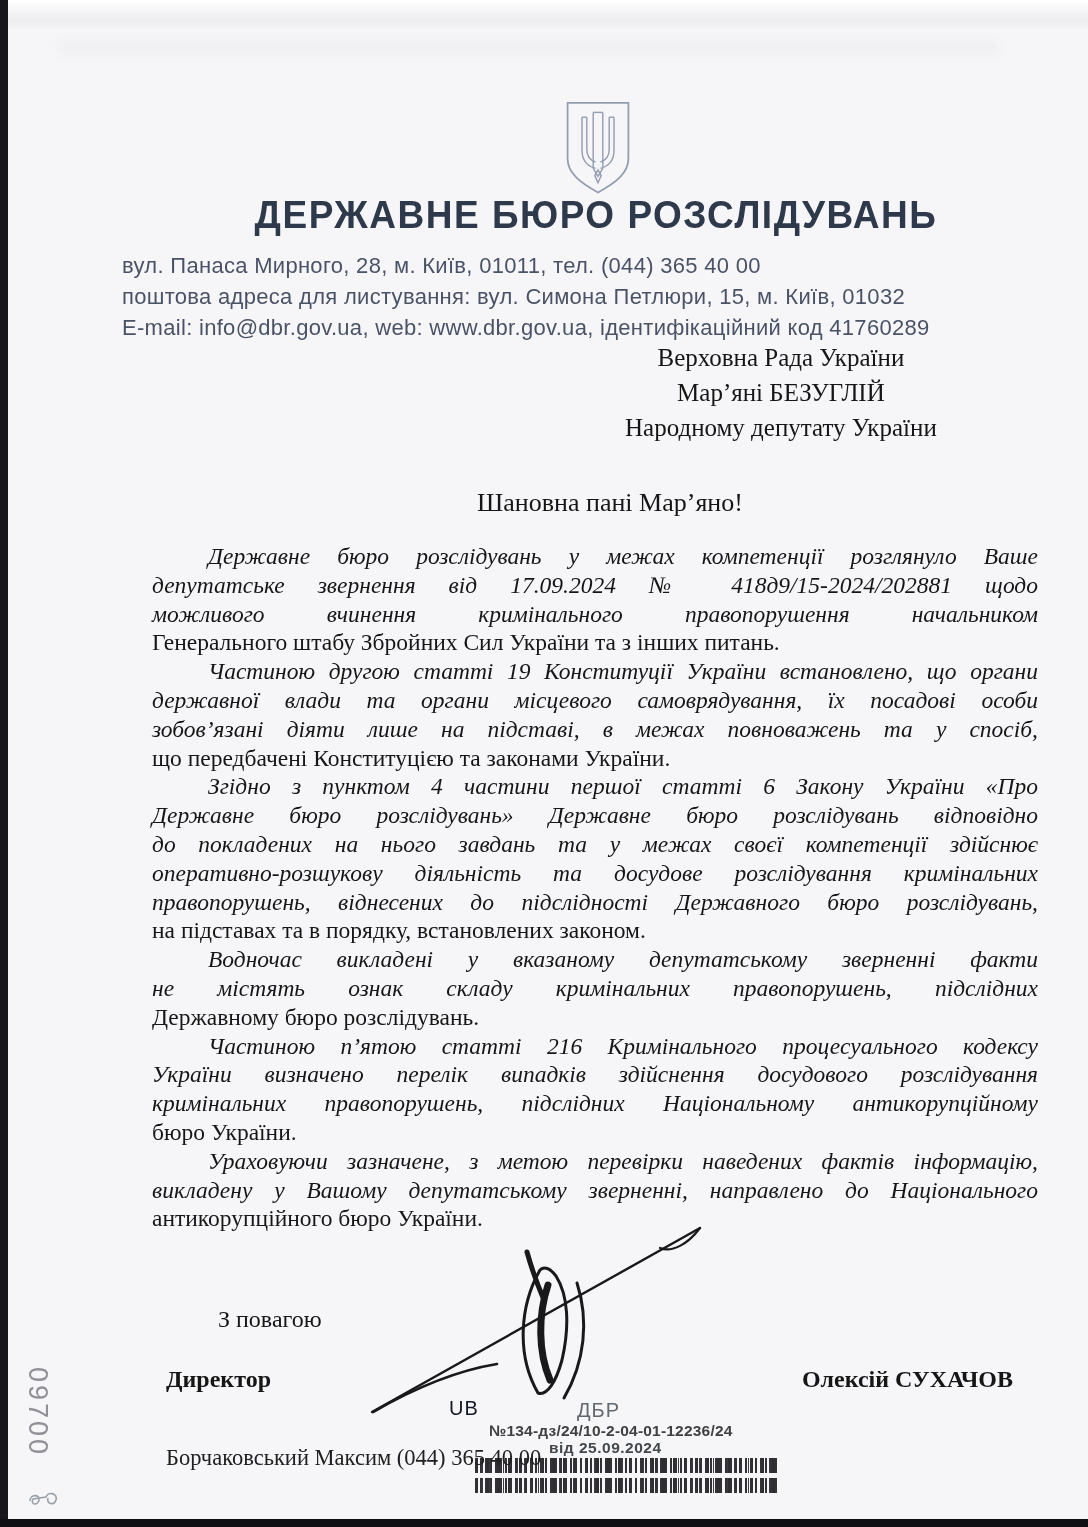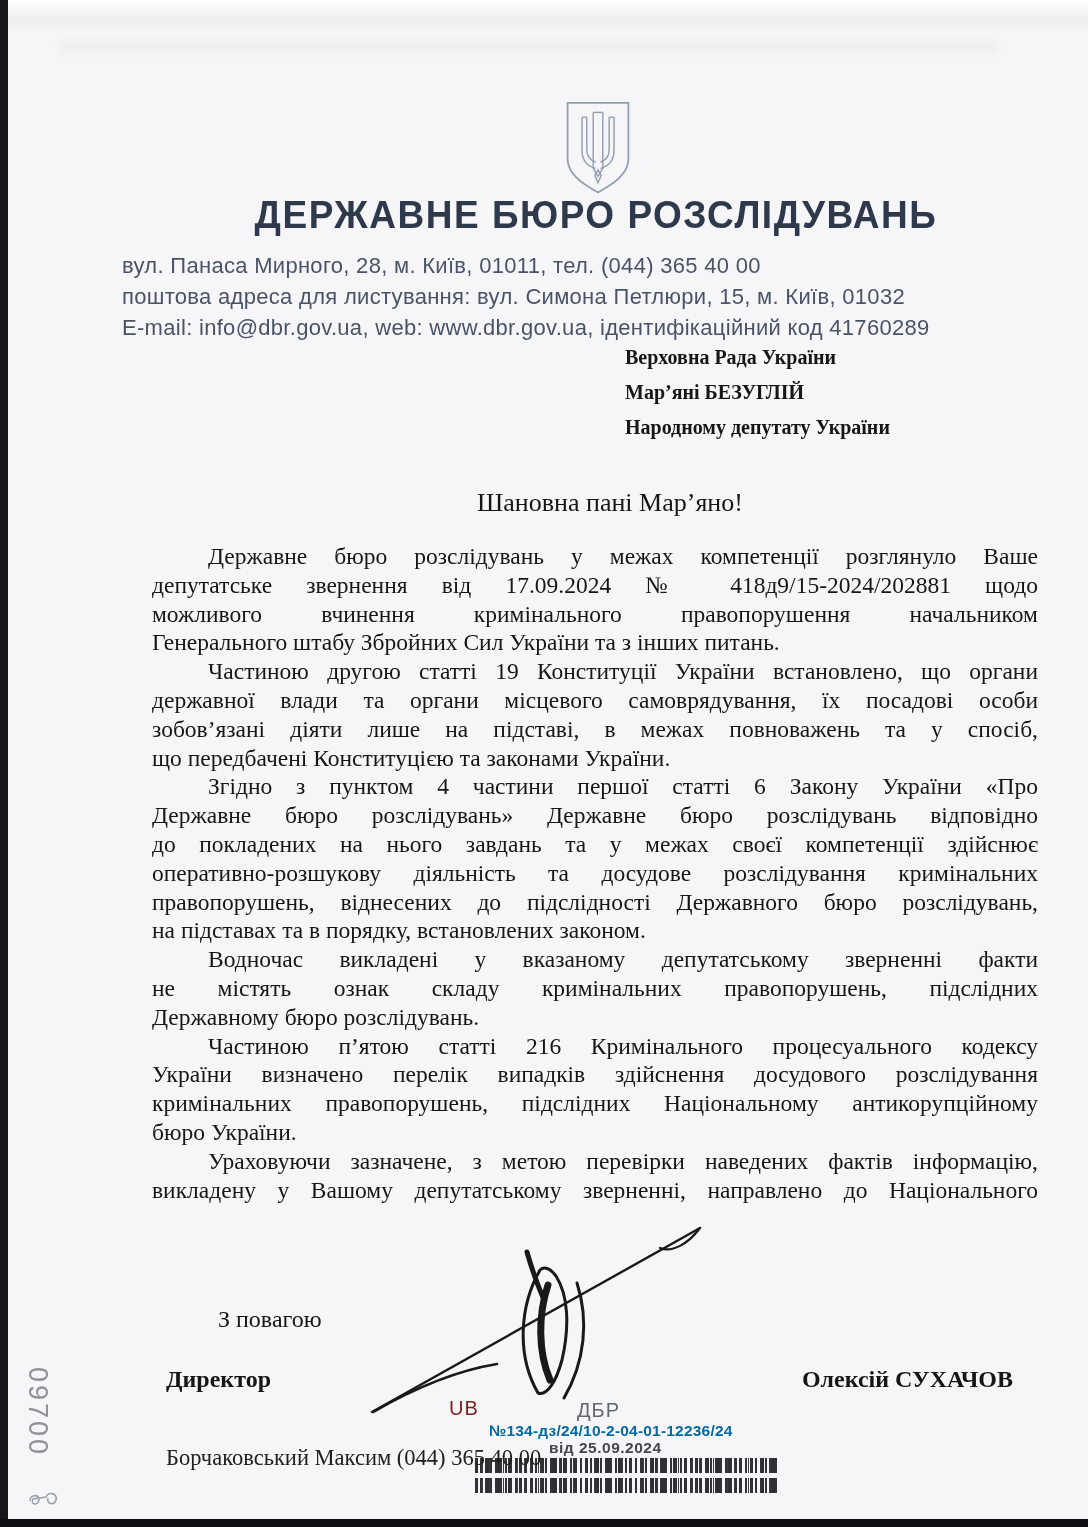--- a/index.html
+++ b/index.html
@@ -14,41 +14,41 @@
           background:rgba(110,112,126,0.05);filter:blur(5px);}
   
   .emblem{position:absolute;left:558px;top:92px;width:80px;height:112px;}
   .org-title{position:absolute;left:152px;top:194px;width:888px;text-align:center;
              font-family:"Liberation Sans",sans-serif;font-weight:700;font-size:37px;
              letter-spacing:1.5px;color:#2e3a4c;transform:scale(1,1.06);}
   .addr{position:absolute;left:122px;top:250px;width:948px;
         font-family:"Liberation Sans",sans-serif;font-weight:400;font-size:22px;
         line-height:31px;color:#4a5366;letter-spacing:0.3px;}
   
-  .recipient{position:absolute;left:625px;top:340px;font-weight:700;font-size:20px;line-height:35px;}
+  .recipient{position:absolute;left:625px;top:340px;font-weight:400;font-size:25px;line-height:35px;text-align:center;}
   
   .salutation{position:absolute;left:152px;top:488px;width:888px;text-align:center;
               font-weight:400;font-size:26px;transform:translateX(14px);}
   
   .letter-body{position:absolute;left:152px;top:542px;width:886px;font-size:23.5px;}
   .bline{line-height:28.8px;white-space:normal;}
-  .bline.just{text-align:justify;text-align-last:justify;}
+  .bline.just{text-align:justify;text-align-last:justify;font-style:italic;}
   .bline.indent{text-indent:56px;}
   
   .closing{position:absolute;left:218px;top:1306px;font-weight:400;font-size:24px;}
   .sig-title{position:absolute;left:166px;top:1366px;font-weight:700;font-size:24px;}
   .sig-name{position:absolute;right:75px;top:1366px;font-weight:700;font-size:24px;}
   .signature{position:absolute;left:356px;top:1196px;width:424px;height:232px;pointer-events:none;}
   
   .ub-mark{position:absolute;left:449px;top:1397px;font-family:"Liberation Sans",sans-serif;
-           font-size:20px;color:#7f1d1d;letter-spacing:1px;}
+           font-size:20px;color:#0f172a;letter-spacing:1px;}
   .dbr-mark{position:absolute;left:577px;top:1399px;font-family:"Liberation Sans",sans-serif;
             font-size:20px;color:#63686f;letter-spacing:1px;}
   .reg-number{position:absolute;left:489px;top:1422px;font-family:"Liberation Sans",sans-serif;
-              font-weight:700;font-size:15.5px;color:#0369a1;letter-spacing:0.2px;}
+              font-weight:700;font-size:15.5px;color:#404040;letter-spacing:0.2px;}
   .reg-date{position:absolute;left:549px;top:1439px;font-family:"Liberation Sans",sans-serif;
             font-weight:700;font-size:15.5px;color:#43474c;letter-spacing:0.5px;}
   .barcode{position:absolute;left:475px;top:1458px;width:303px;height:37px;}
   .barcode .band{height:15px;margin-bottom:5px;
     background:
       repeating-linear-gradient(90deg,#323236 0 2px,transparent 2px 5px),
       repeating-linear-gradient(90deg,#2e2e32 0 3px,transparent 3px 11px),
       repeating-linear-gradient(90deg,#3c3c40 0 1px,transparent 1px 7px);}
   .footer-contact{position:absolute;left:166px;top:1445px;font-size:22.5px;color:#202020;}
   
@@ -113,20 +113,21 @@
       <div class="bline">на підставах та в порядку, встановлених законом.</div>
       <div class="bline indent just">Водночас викладені у вказаному депутатському зверненні факти</div>
       <div class="bline just">не містять ознак складу кримінальних правопорушень, підслідних</div>
       <div class="bline">Державному бюро розслідувань.</div>
       <div class="bline indent just">Частиною п’ятою статті 216 Кримінального процесуального кодексу</div>
       <div class="bline just">України визначено перелік випадків здійснення досудового розслідування</div>
       <div class="bline just">кримінальних правопорушень, підслідних Національному антикорупційному</div>
       <div class="bline">бюро України.</div>
       <div class="bline indent just">Ураховуючи зазначене, з метою перевірки наведених фактів інформацію,</div>
       <div class="bline just">викладену у Вашому депутатському зверненні, направлено до Національного</div>
+      <div class="bline">антикорупційного бюро України.</div>
     </div>
 
   <div class="closing">З повагою</div>
   <div class="sig-title">Директор</div>
   <div class="sig-name">Олексій СУХАЧОВ</div>
 
   <svg class="signature" viewBox="0 0 424 232" fill="none" stroke="#19191b">
     <path d="M16 216 L344 32" stroke-width="2.4" stroke-linecap="round"></path>
     <path d="M344 32 C332 48 316 57 304 52" stroke-width="2.2" stroke-linecap="round"></path>
     <path d="M171 56 C176 74 182 90 188 104" stroke-width="5" stroke-linecap="round"></path>

